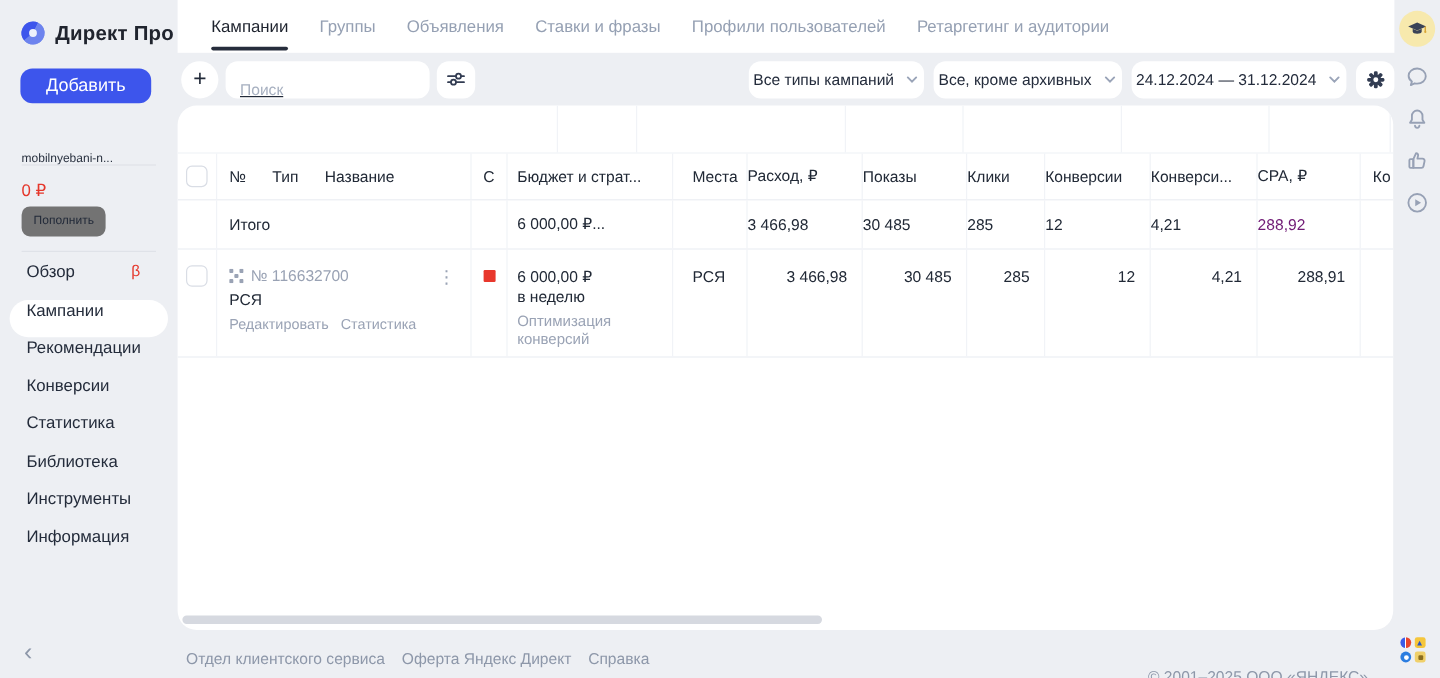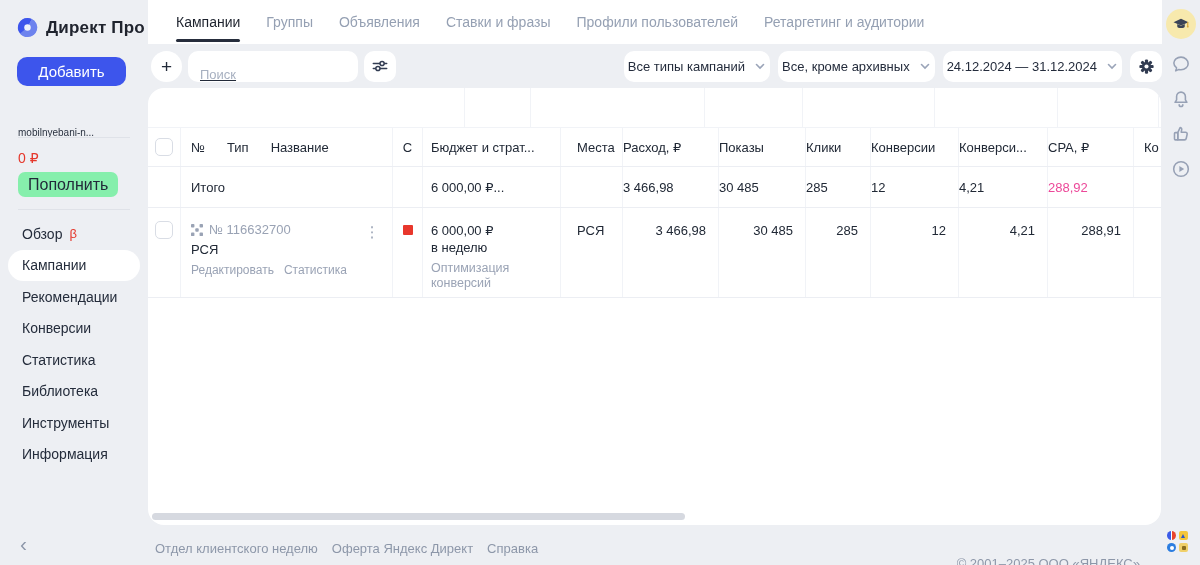--- a/index.html
+++ b/index.html
@@ -11,25 +11,25 @@
   
   .sidebar { position:absolute; left:0; top:0; width:148px; height:420px; }
   .logo { position:absolute; left:16px; top:16px; display:flex; align-items:center; gap:7px; cursor:pointer; }
   .logo-text { font-size:17px; font-weight:700; color:#20242e; letter-spacing:.2px; }
   .add-btn { position:absolute; left:17px; top:57px; width:109px; height:29px; background:#3d55ec; color:#fff;
     border:none; border-radius:10px; font-size:15px; font-weight:500; font-family:inherit; cursor:pointer; }
   .account { position:absolute; left:18px; top:104px; font-size:10px; color:#2a3240; cursor:pointer;margin-top:23px; }
   .sdiv { position:absolute; left:18px; width:112px; height:1px; background:#dfe2e8; }
   .d1 { top:137px; } .d2 { top:209px; }
   .balance { position:absolute; left:18px; top:150px; font-size:14px; font-weight:500; color:#e5372b; }
-  .topup { position:absolute; left:18px; top:172px; height:25px; padding:0 10px; background:#86efac; color:#222a39;
-    border:none; border-radius:7px; font-size:16px; font-family:inherit; cursor:pointer;text-align:center; }
+  .topup { position:absolute; left:18px; top:172px; height:25px; padding:0 10px; background:#737373; color:#222a39;
+    border:none; border-radius:7px; font-size:10px; font-family:inherit; cursor:pointer;text-align:center; }
   .nav { position:absolute; left:8px; top:218px; width:132px; display:flex; flex-direction:column; }
-  .nav-item { height:31.5px; display:flex; align-items:center; padding:0 14px; font-size:14px; color:#242c3b;
-    border-radius:17px; cursor:pointer; white-space:nowrap; }
+  .nav-item { height:31.5px; display:flex; padding:0 14px; font-size:14px; color:#242c3b;
+    border-radius:17px; cursor:pointer; white-space:nowrap;gap:40px; }
   .nav-item.active { background:#fff; }
   .beta { color:#e5372b; font-size:13px; margin-left:7px; }
   
   .topbar { position:absolute; left:148px; top:0; width:1014px; height:44px; background:#fff;
     display:flex; align-items:center; padding-left:28px; gap:26px; }
   .tab { position:relative; height:44px; display:flex; align-items:center; font-size:14px; color:#95a0b3; cursor:pointer; white-space:nowrap; }
   .tab.active { color:#1d222d; font-weight:500; }
   .tab.active .underline { position:absolute; left:0; right:0; bottom:2px; height:3px; background:#262d3c; border-radius:3px; }
   
   .toolbar { position:absolute; left:148px; top:44px; width:1014px; height:44px; display:flex; align-items:center; }
@@ -297,21 +297,21 @@
       </div>
     <div class="td num-h" style="color:#212936">
         <span>285</span>
       </div>
     <div class="td num-h" style="color:#212936">
         <span>12</span>
       </div>
     <div class="td num-h" style="color:#212936">
         <span>4,21</span>
       </div>
-    <div class="td num-h" style="color:#ec4899">
+    <div class="td num-h" style="color:#701a75">
         <span>288,92</span>
       </div>
     <div class="td"></div>
   </div>
 
   <div class="trow r-data">
     <div class="td" style="padding-top:13px">
       <span class="cb" style="margin-left:7px;display:block"></span>
     </div>
     <div class="td main-pad">
@@ -385,21 +385,21 @@
     <svg width="22" height="22" viewBox="0 0 24 24">
       <circle cx="12" cy="12" r="8" fill="none" stroke="#97a1b5" stroke-width="1.7"></circle>
       <polygon points="10.2,8.8 15.5,12 10.2,15.2" fill="#97a1b5"></polygon>
     </svg>
   </div>
 </div>
 
 <footer class="footer">
   <button class="back">‹</button>
   <div class="flinks">
-    <span>Отдел клиентского неделю</span>
+    <span>Отдел клиентского сервиса</span>
     <span>Оферта Яндекс Директ</span>
     <span>Справка</span>
   </div>
   <div class="copy">© 2001–2025 ООО «ЯНДЕКС»</div>
   <div class="apps">
     <span class="app app1"></span>
     <span class="app app2"></span>
     <span class="app app3"></span>
     <span class="app app4"></span>
   </div>

